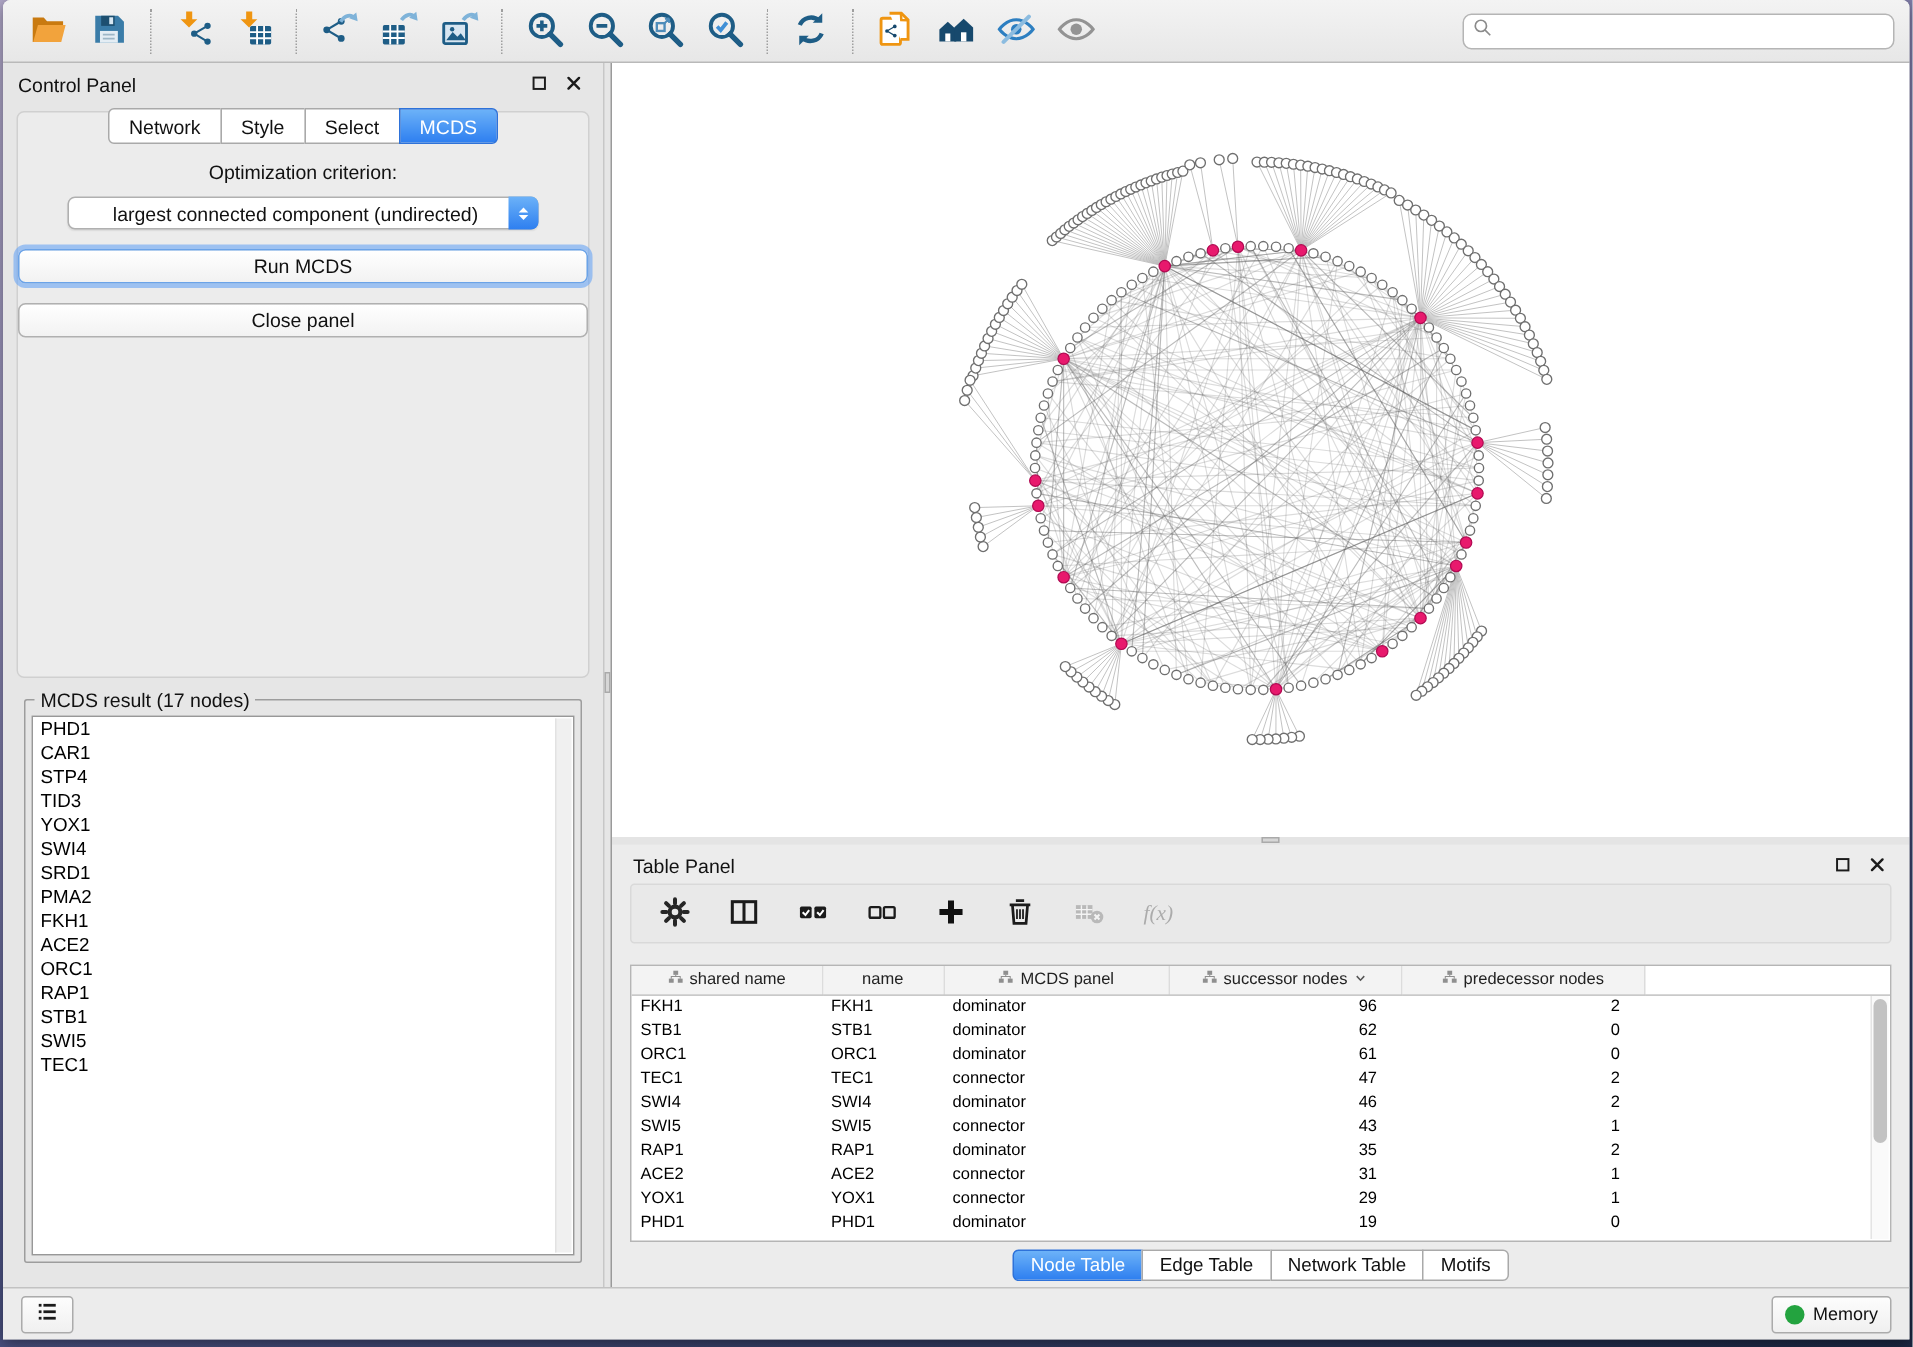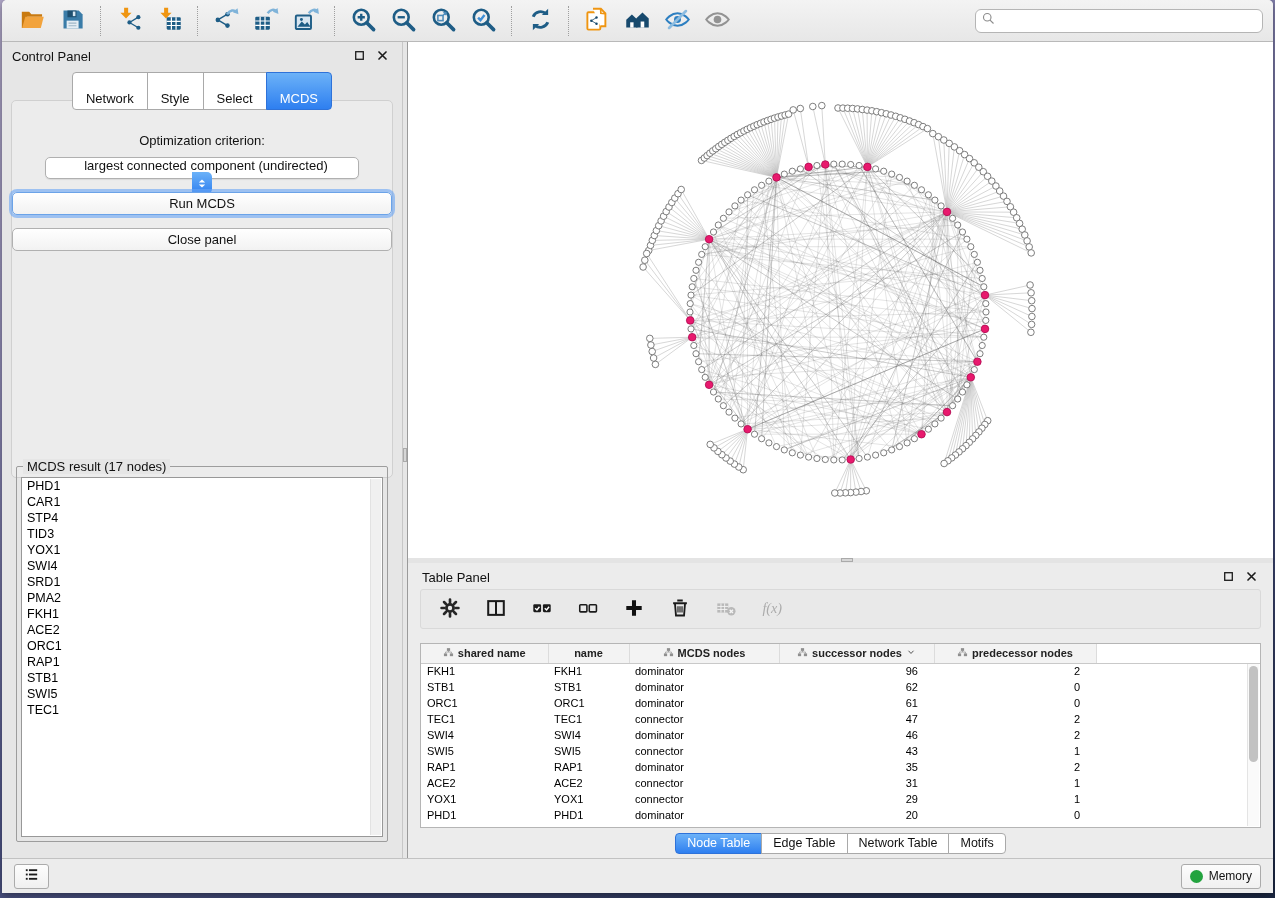--- a/index.html
+++ b/index.html
@@ -33,34 +33,34 @@
   .search-box input{ border:none; outline:none; background:transparent; flex:1; font-size:12px; padding-left:4px; font-family:"Liberation Sans",sans-serif; }
   
   .content{ flex:1; display:flex; min-height:0; }
   
   .control-panel{ width:400px; flex:none; background:#e6e6e6; position:relative; }
   .panel-header{ display:flex; align-items:center; padding:7px 12px 0 10px; font-size:13px; color:#111; }
   .panel-header .ph-title{ flex:1; }
   .win-btn{ width:15px; height:15px; border:none; background:transparent; padding:0; margin-left:8px; cursor:pointer; }
   .win-btn svg{ width:13px; height:13px; }
   .seg-tabs{ position:absolute; top:30px; left:0; right:0; display:flex; justify-content:center; z-index:2; }
-  .seg{ border:1px solid #a9a9a9; background:#fff; font-size:13px; padding:18px 13px 3px; margin-left:-1px; color:#111; cursor:pointer; }
+  .seg{ border:1px solid #a9a9a9; background:#fff; font-size:13px; padding:4px 13px 3px; margin-left:-1px; color:#111; cursor:pointer; }
   .seg:first-child{ border-radius:4px 0 0 4px; margin-left:0; }
   .seg:last-child{ border-radius:0 4px 4px 0; }
   .seg.active{ background:linear-gradient(#6cb2f8,#2e7ff0); border-color:#2e72d9; color:#fff;text-align:center; }
   .cp-card{
-    position:absolute; top:58px; left:9px; right:9px; height:378px;
+    position:absolute; top:32px; left:9px; right:9px; height:378px;
     background:#ececec; border:1px solid #d0d0d0; border-radius:5px;
     padding-top:32px; text-align:center;
   }
   .crit-label{ font-size:13px; color:#111; }
   .select{
     margin:9px auto 0; width:314px; height:22px; background:#fff;
     border:1px solid #b0b0b0; border-radius:5px; display:flex; align-items:center;
-    font-size:13px; cursor:pointer; box-shadow:0 1px 1px rgba(0,0,0,.08);flex-direction:column;
+    font-size:13px; cursor:pointer; box-shadow:0 1px 1px rgba(0,0,0,.08);
   }
   .select .sel-value{ flex:1; text-align:center; padding-left:8px; color:#111; white-space:nowrap; }
   .select .spinner{
     width:20px; height:22px; margin:-1px; border-radius:0 5px 5px 0; flex:none;
     background:linear-gradient(#6cb2f8,#2e7ff0); display:flex; flex-direction:column;
     align-items:center; justify-content:center; gap:1px;
   }
   .btn-row{ margin-top:13px; display:flex; justify-content:center; gap:13px;flex-direction:column; }
   .mac-btn{
     height:23px; padding:0 15px; font-size:13px; color:#111;
@@ -106,21 +106,21 @@
     margin:2px 12px 0; height:40px; flex:none; display:flex; align-items:center; gap:20px; padding:0 16px;
     background:#e9e9e9; border:1px solid #d9d9d9; border-radius:3px;
   }
   .tb2{ border:none; background:transparent; padding:0; width:26px; height:26px; display:flex; align-items:center; justify-content:center; cursor:pointer; }
   .tb2 svg{ width:22px; height:22px; }
   .tb2.disabled{ cursor:default; }
   .tp-tablewrap{ margin:14px 12px 0; flex:1; background:#fff; border:1px solid #b5b5b5; position:relative; overflow:hidden; }
   table{ border-collapse:collapse; table-layout:fixed; width:100%; }
   th{
     height:19px; background:#f3f3f3; border-right:1px solid #dcdcdc; border-bottom:1px solid #c9c9c9;
-    font-size:11px; font-weight:bold; color:#222; text-align:left; overflow:hidden; white-space:nowrap;
+    font-size:11px; font-weight:normal; color:#222; text-align:left; overflow:hidden; white-space:nowrap;
   }
   th .th-inner{ display:flex; align-items:center; justify-content:center; gap:4px; padding:0 4px; }
   th svg{ flex:none; }
   td{ height:16px; font-size:11px; color:#000; padding:0 6px; white-space:nowrap; overflow:hidden; }
   td.num{ text-align:right; padding-right:16px; }
   .tbl-scroll{ position:absolute; top:20px; right:1px; bottom:1px; width:12px; background:#fafafa; border-left:1px solid #e4e4e4; }
   .tbl-thumb{ position:absolute; top:2px; left:1px; width:9px; height:96px; background:#c2c2c2; border-radius:5px; }
   .tp-tabs{ height:30px; flex:none; display:flex; justify-content:center; align-items:center; }
   .tp-tabs .seg{ font-size:12.5px; padding:2px 11px 3px; }
   
@@ -1184,21 +1184,21 @@
                   <th>
                     <span class="th-inner">
                       <span><svg width="11" height="11" viewBox="0 0 24 24">
                           <g fill="#8f8f8f">
                             <rect x="8.5" y="2.5" width="7" height="6"></rect>
                             <rect x="2" y="14" width="7" height="6"></rect>
                             <rect x="15" y="14" width="7" height="6"></rect>
                           </g>
                           <path d="M12 8.5V11M5.5 14v-3h13v3" fill="none" stroke="#8f8f8f" stroke-width="1.5"></path>
                         </svg></span>
-                      <span>MCDS nodes</span>
+                      <span>MCDS panel</span>
                     </span>
                   </th>
                   <th>
                     <span class="th-inner">
                       <span><svg width="11" height="11" viewBox="0 0 24 24">
                           <g fill="#8f8f8f">
                             <rect x="8.5" y="2.5" width="7" height="6"></rect>
                             <rect x="2" y="14" width="7" height="6"></rect>
                             <rect x="15" y="14" width="7" height="6"></rect>
                           </g>
@@ -1296,21 +1296,21 @@
                   <td>YOX1</td>
                   <td>connector</td>
                   <td class="num">29</td>
                   <td class="num">1</td>
                   <td></td>
                 </tr>
                 <tr>
                   <td>PHD1</td>
                   <td>PHD1</td>
                   <td>dominator</td>
-                  <td class="num">20</td>
+                  <td class="num">19</td>
                   <td class="num">0</td>
                   <td></td>
                 </tr>
               </tbody>
           </table>
           <div class="tbl-scroll">
               <div class="tbl-thumb"></div>
             </div>
         </div>
 

